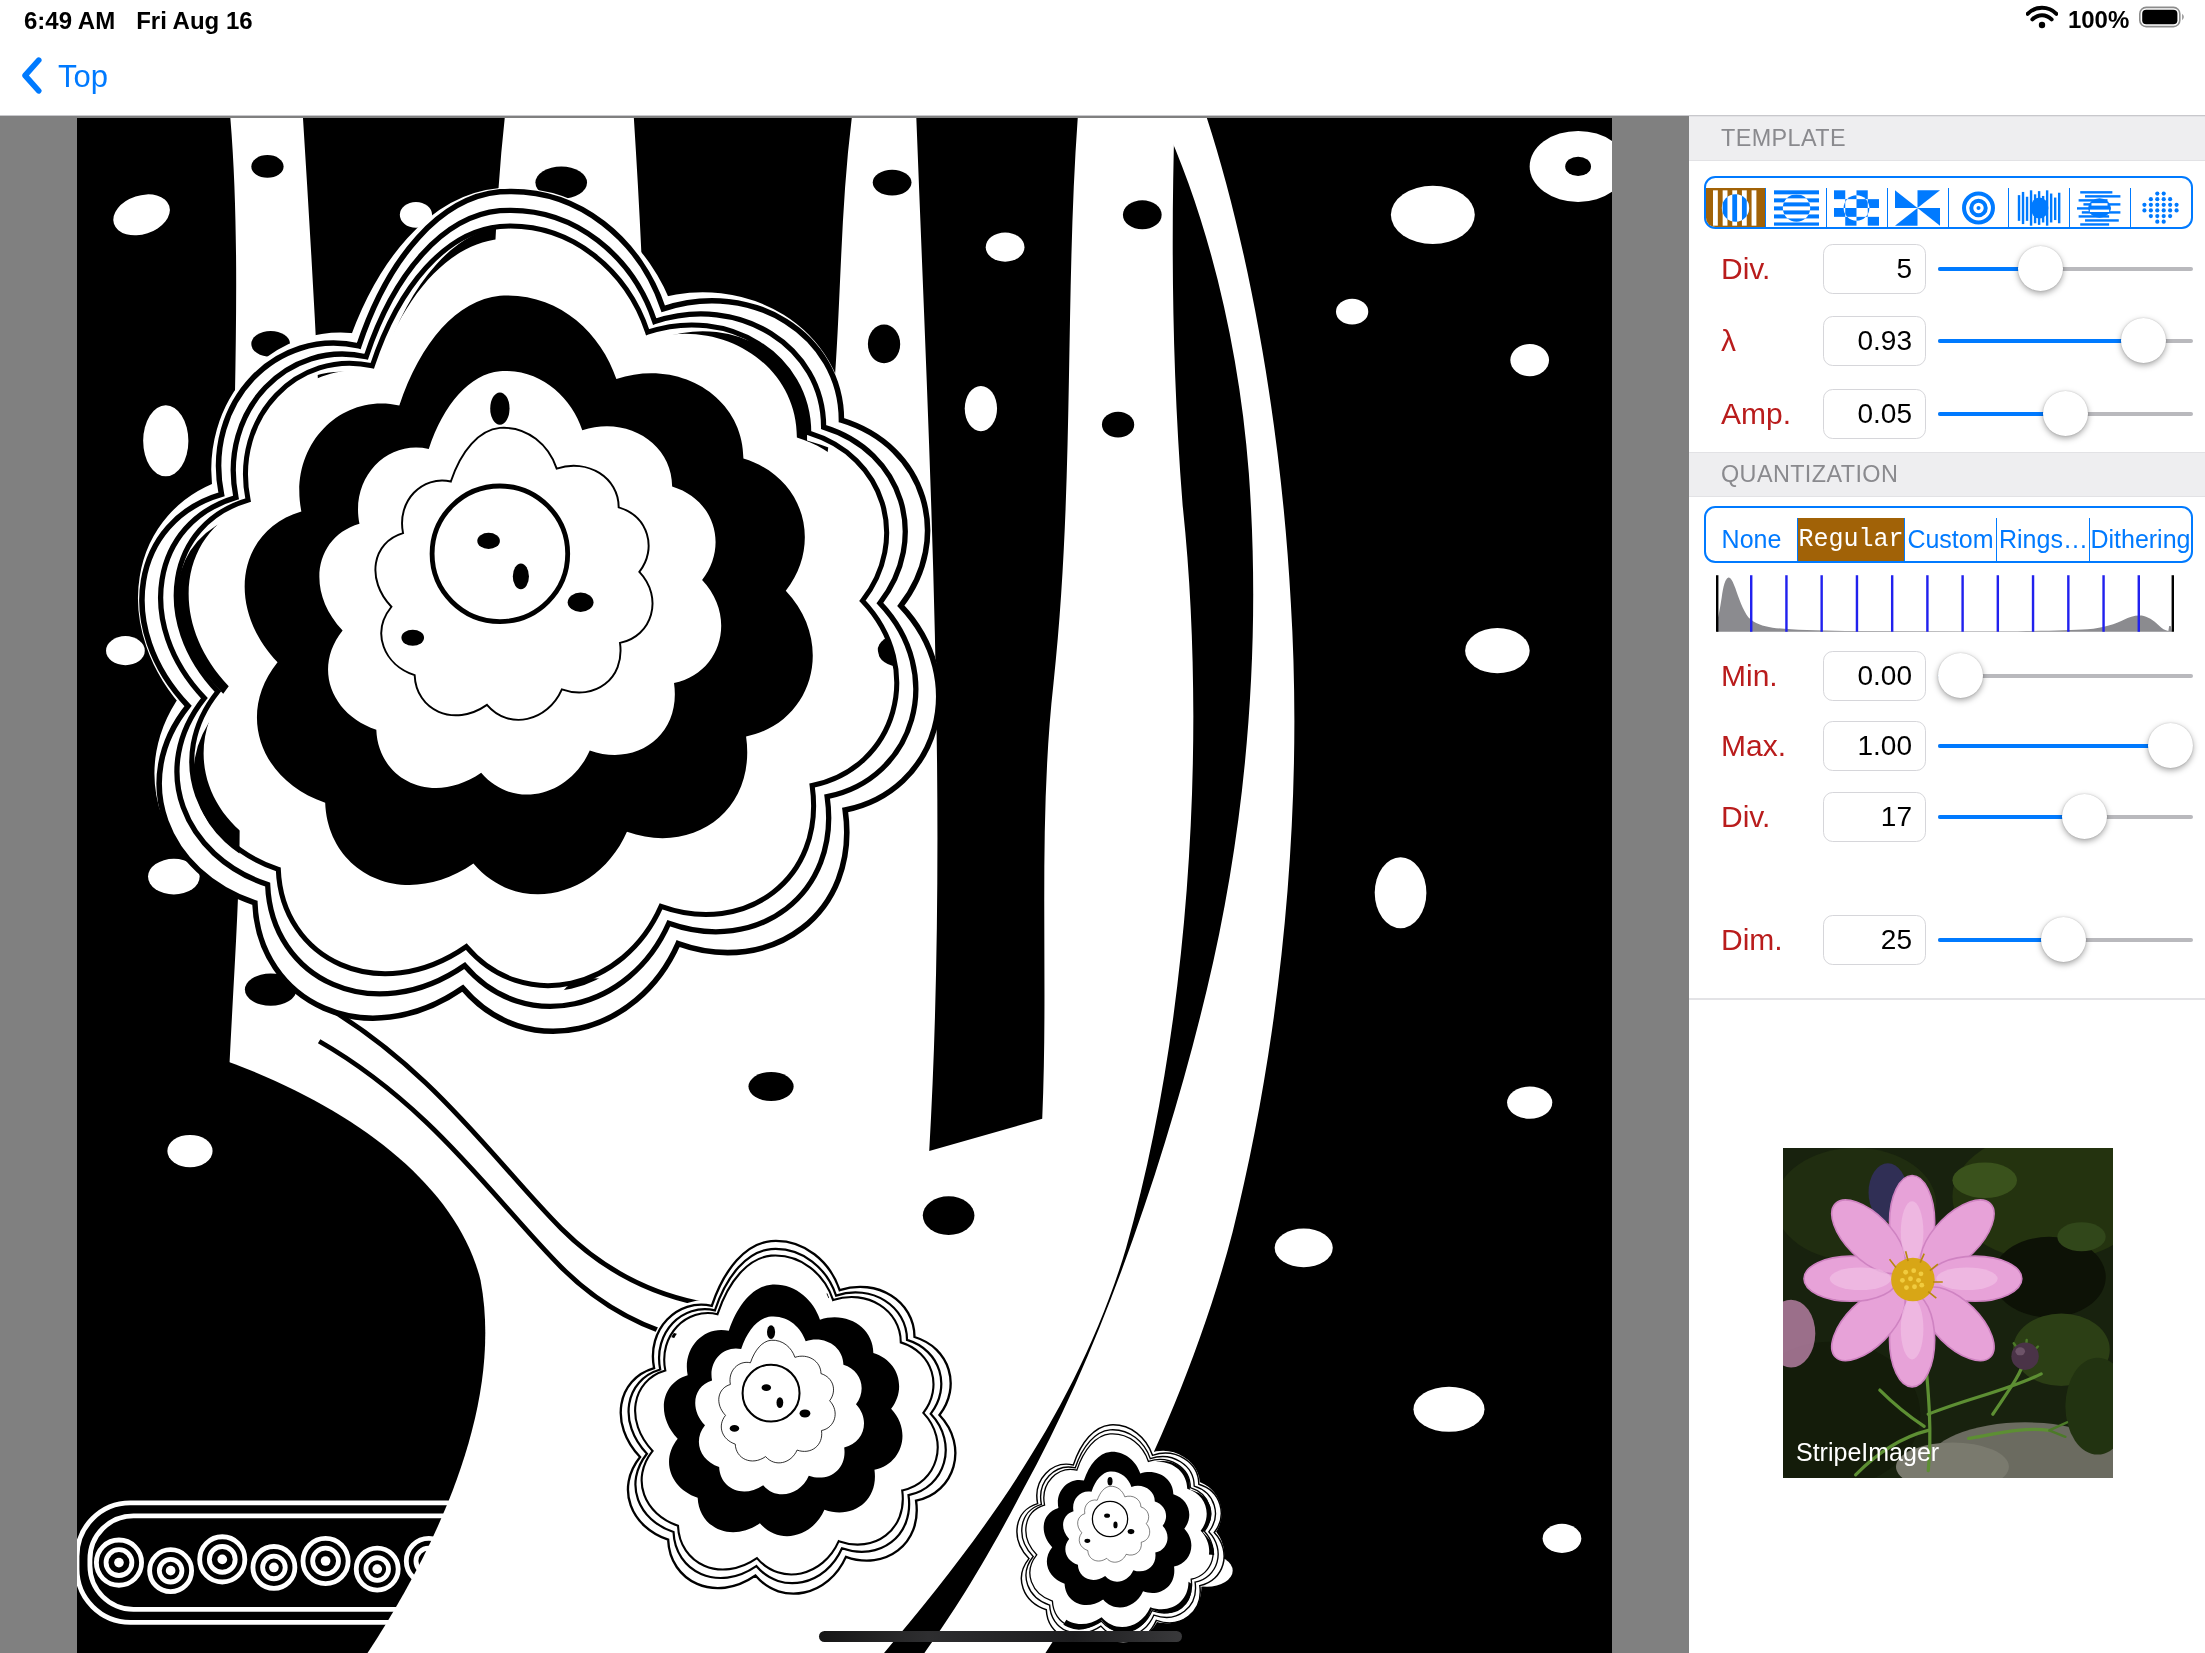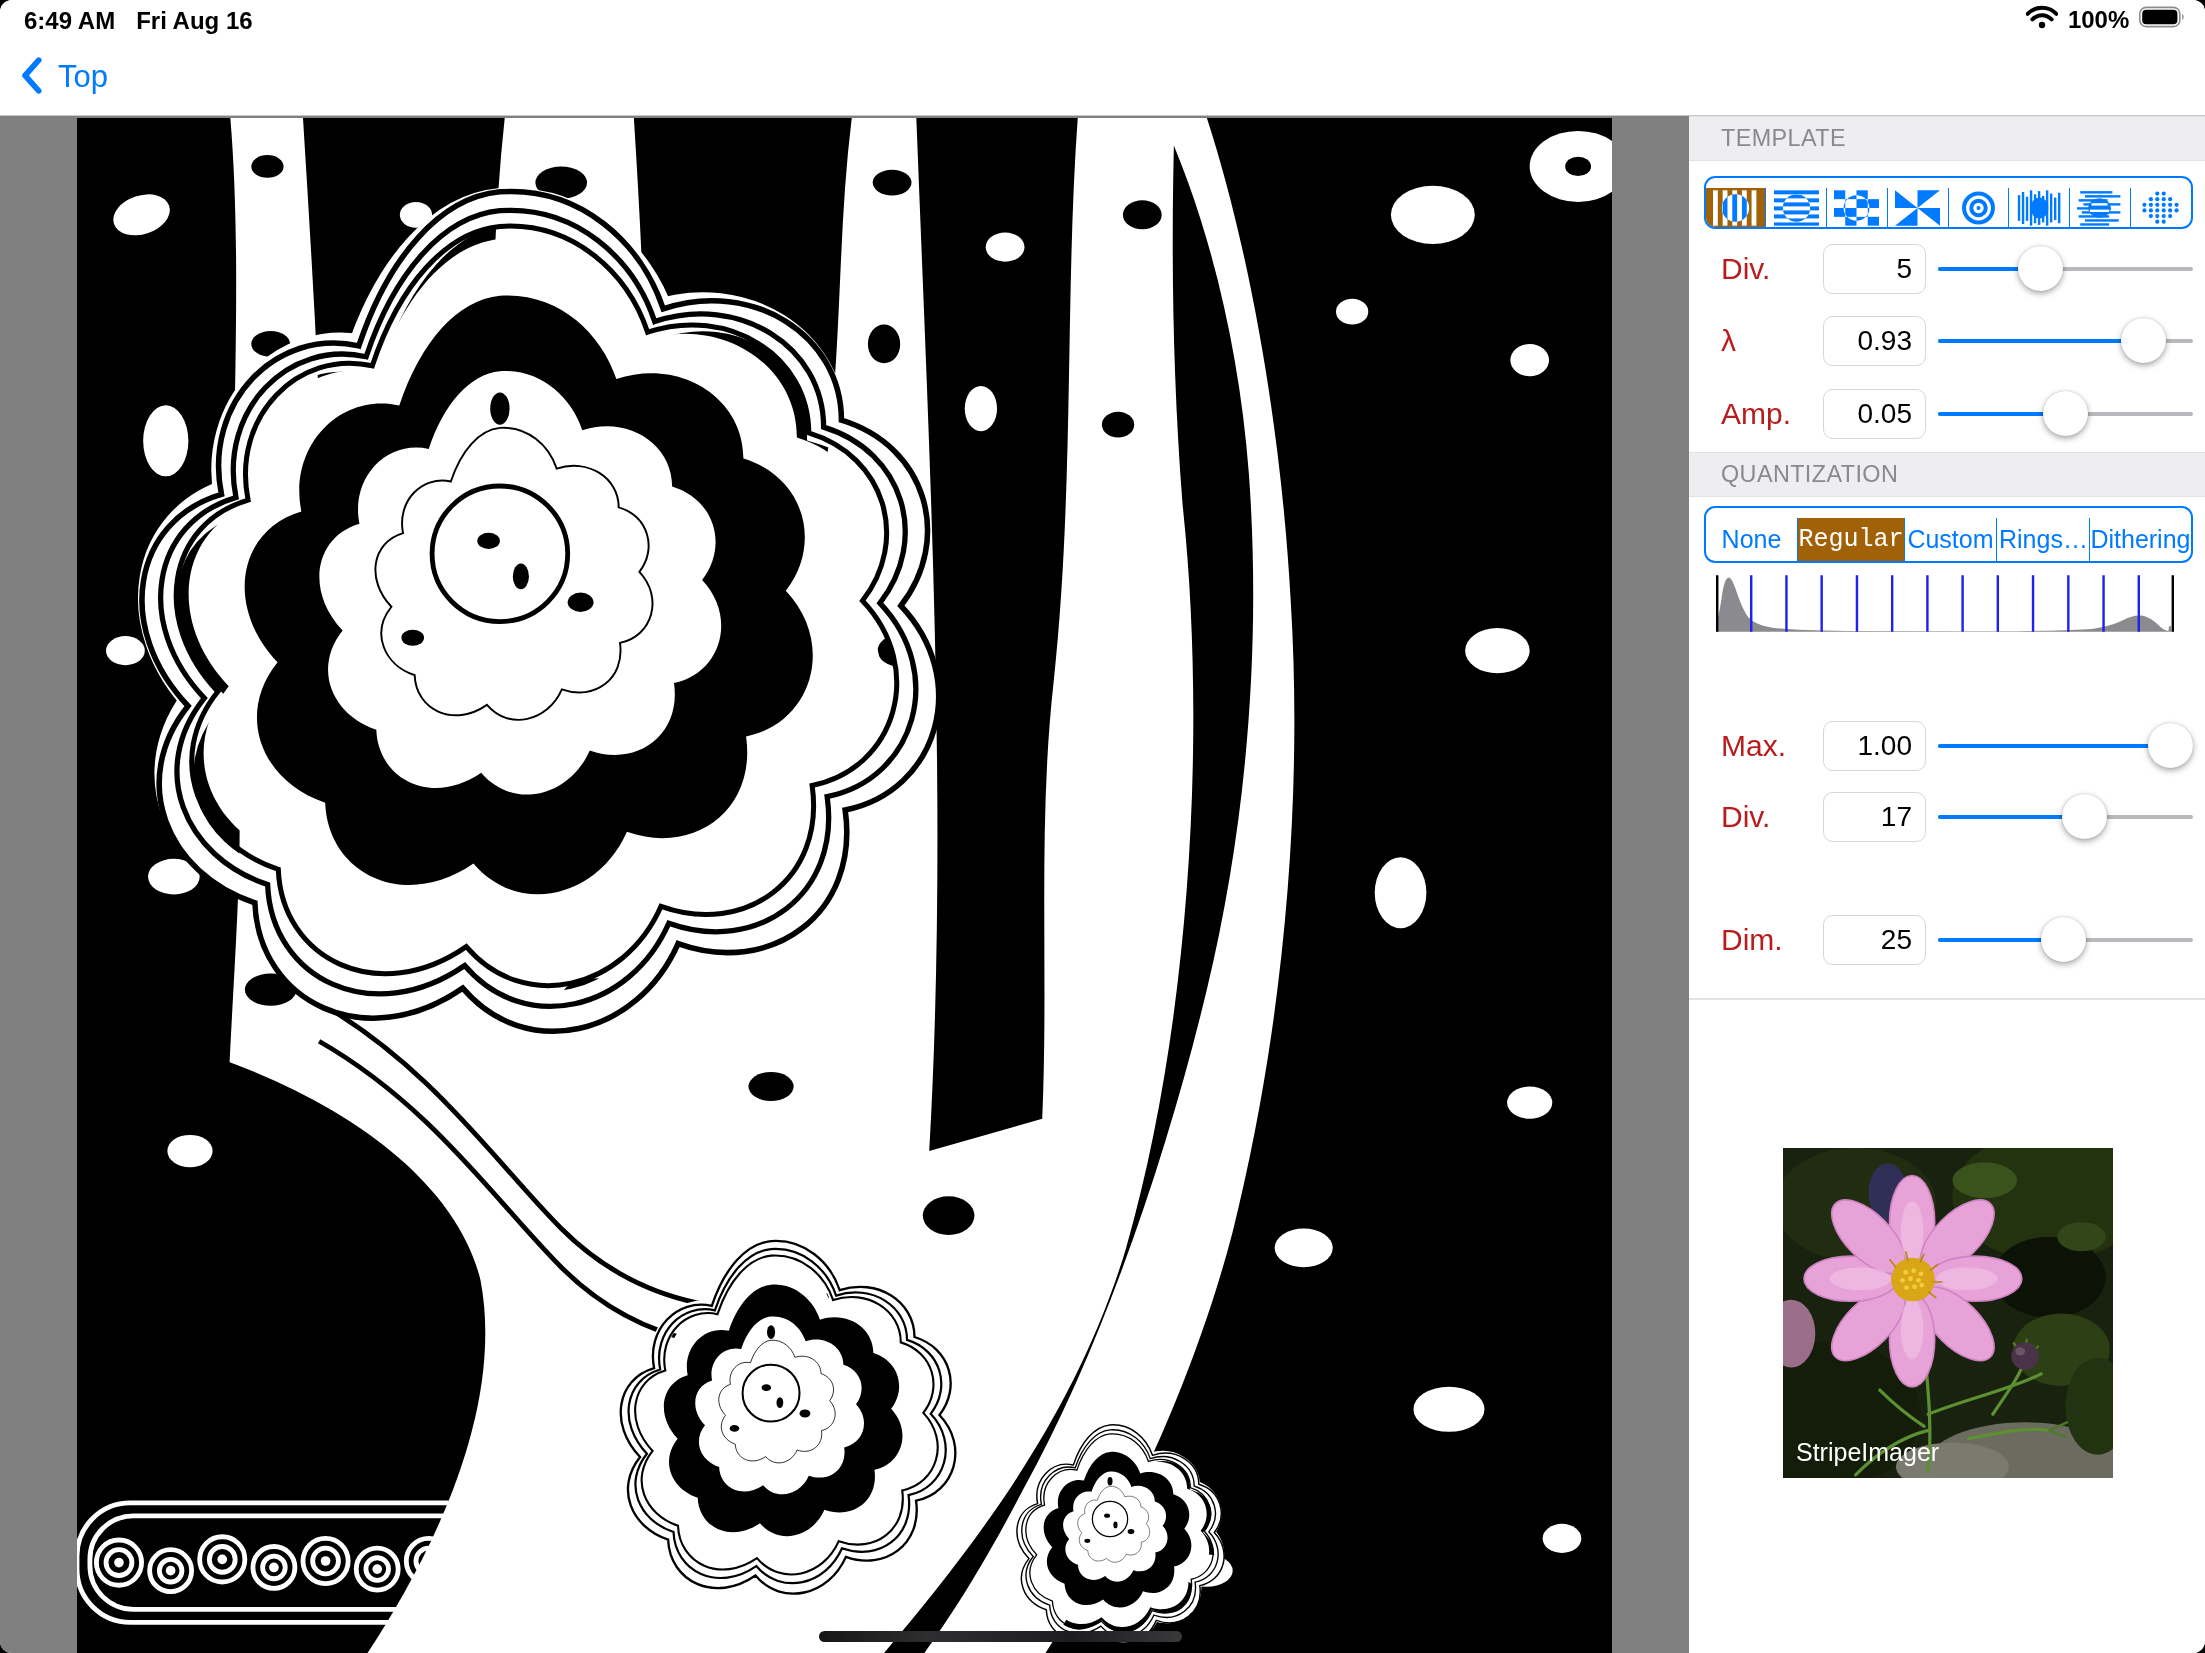--- a/index.html
+++ b/index.html
@@ -1,17 +1,17 @@
 <!DOCTYPE html>
 <html style="font-size:13px"><head>
 <meta charset="utf-8">
 <style>
   html,body{margin:0;padding:0;background:#000;}
   .stage{position:relative;width:2205px;height:1653px;background:#fff;overflow:hidden;
-         font-family:"Liberation Sans","DejaVu Sans",sans-serif;border-radius:12px;-webkit-font-smoothing:antialiased;}
+         font-family:"Liberation Sans","DejaVu Sans",sans-serif;-webkit-font-smoothing:antialiased;}
   
   .status-bar{position:absolute;top:0;left:0;width:2205px;height:39px;background:#fff;}
   .status-left{position:absolute;left:24px;top:6.5px;display:flex;gap:21px;font-size:24px;font-weight:600;color:#000;}
   .status-right{position:absolute;right:18px;top:4.8px;display:flex;align-items:center;gap:9.7px;font-size:24px;font-weight:600;color:#000;}
   
   .nav-bar{position:absolute;top:39px;left:0;width:2205px;height:77px;background:#fff;border-bottom:1.6px solid #c8c8cc;box-sizing:border-box;}
   .nav-left{position:absolute;left:21px;top:0;height:76px;display:flex;align-items:center;gap:8px;}
   .nav-left .back-label{color:#007aff;font-size:31px;margin-left:8px;}
   .nav-right{position:absolute;right:24px;top:0;height:76px;display:flex;align-items:center;gap:36px;}
   .nav-right .nav-text{color:#007aff;font-size:31px;}
@@ -424,20 +424,29 @@
           <line x1="479.8" y1="0" x2="479.8" y2="70"></line>
             <line x1="523.4" y1="0" x2="523.4" y2="70"></line>
         </g>
         <g stroke="#000" stroke-width="3">
             <line x1="1.5" y1="0" x2="1.5" y2="70"></line>
             <line x1="565.5" y1="0" x2="565.5" y2="70"></line>
           </g>
       </svg>
     </div>
 
+    <div class="param-row" style="top:535px;">
+      <div class="param-label">Min.</div>
+      <div class="param-box">0.00</div>
+      <div class="slider" style="--f: 0;">
+        <div class="track"></div>
+          <div class="fill"></div>
+          <div class="thumb"></div>
+      </div>
+    </div>
     <div class="param-row" style="top:605px;">
       <div class="param-label">Max.</div>
       <div class="param-box">1.00</div>
       <div class="slider" style="--f: 1;">
         <div class="track"></div>
           <div class="fill"></div>
           <div class="thumb"></div>
       </div>
     </div>
     <div class="param-row" style="top:676px;">

